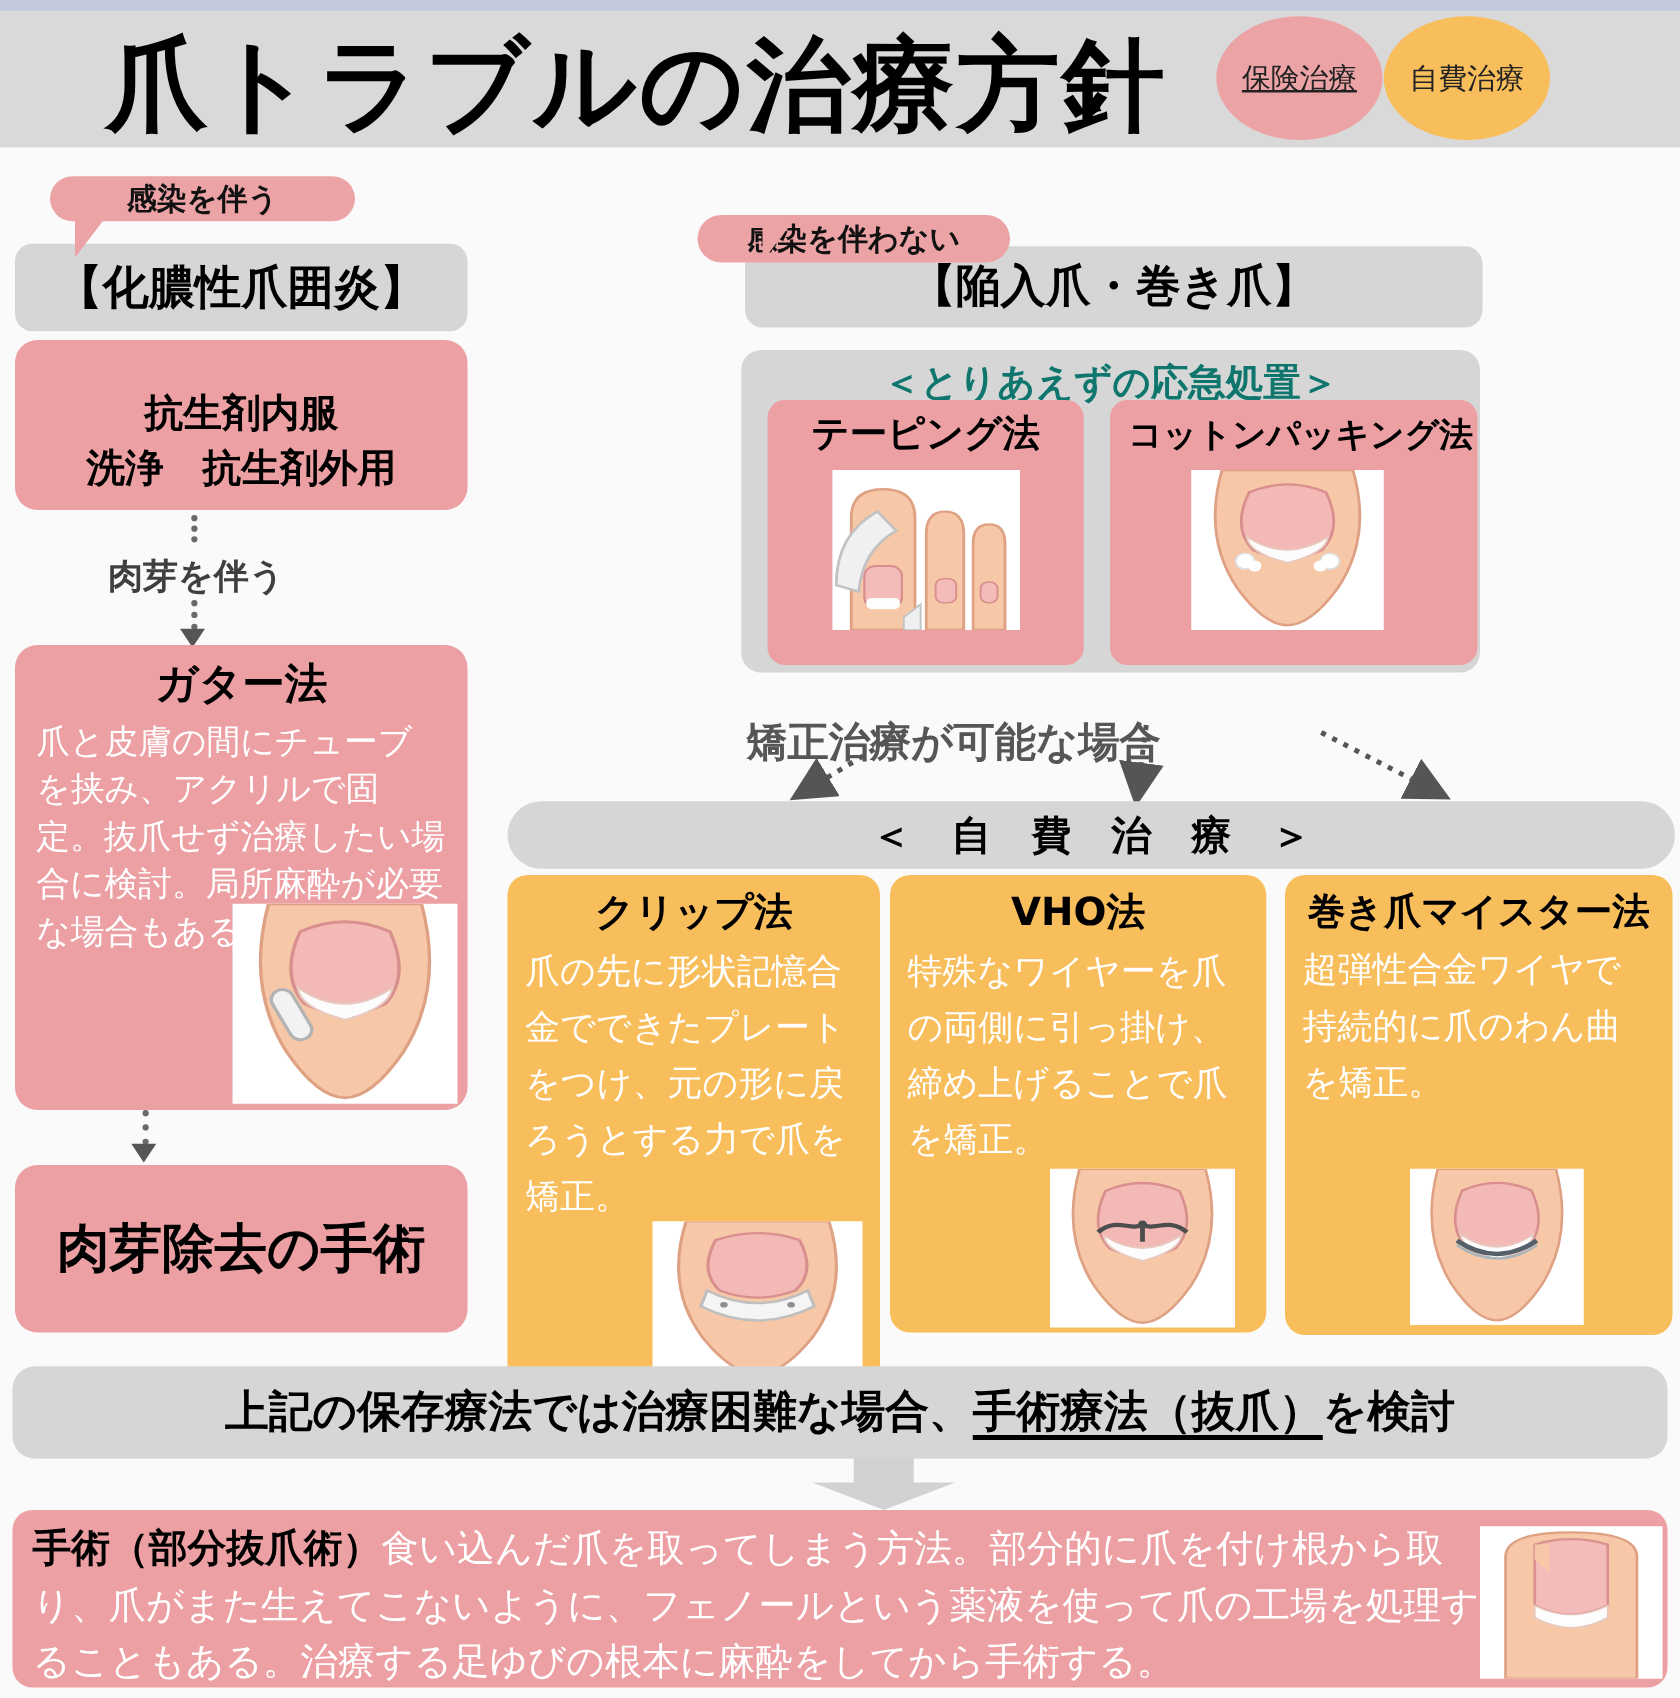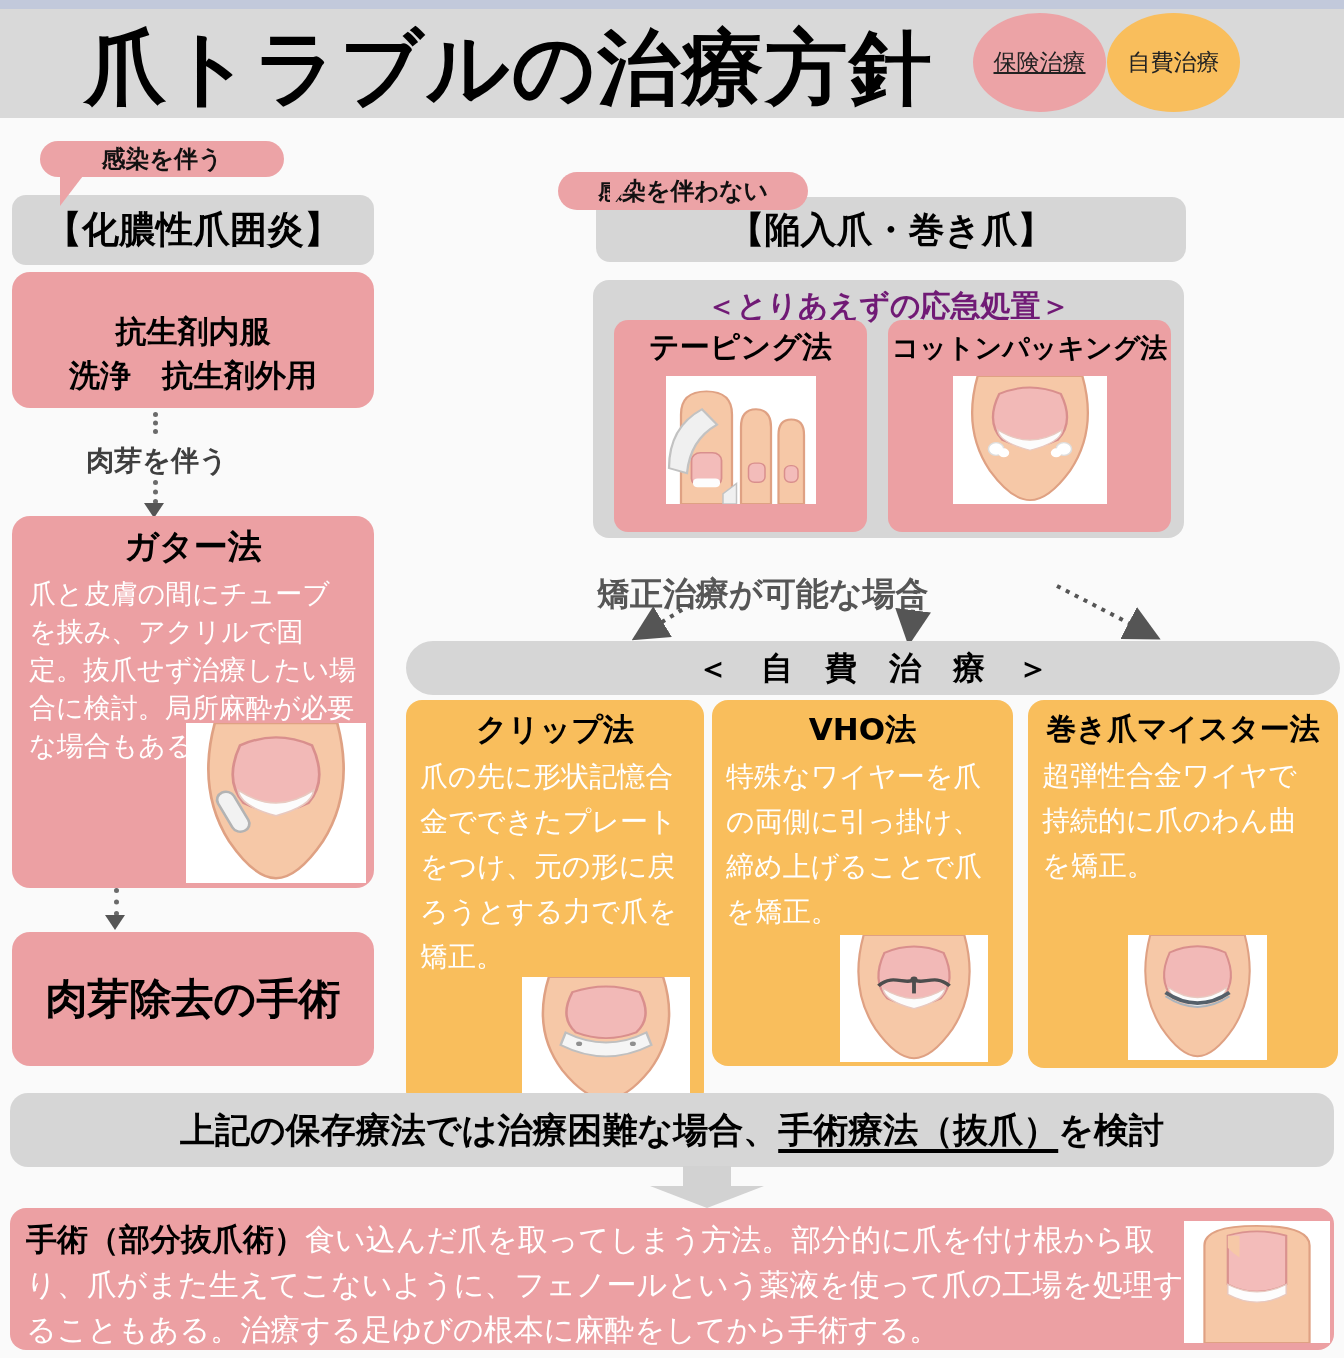--- a/index.html
+++ b/index.html
@@ -37,21 +37,21 @@
     font-size:31px;line-height:44px;padding-top:37px;box-sizing:border-box;}
   .condL{left:12px;top:442px;width:290px;text-align:center;font-size:28px;font-weight:bold;color:#3f3f3f;}
   .gutter{left:12px;top:516px;width:362px;height:372px;}
   .gutter .boxtitle{padding-top:8px;font-size:34px;}
   .gutter .whitetext{margin:5px 17px 0 17px;font-size:27px;line-height:38px;}
   .surgL{left:12px;top:932px;width:362px;height:134px;font-size:42px;font-weight:bold;color:#000;
     text-align:center;line-height:134px;}
   
   .dxR{left:596px;top:197px;width:590px;height:65px;font-size:36px;font-weight:bold;line-height:65px;}
   .faPanel{left:593px;top:280px;width:591px;height:258px;background:#d6d6d6;border-radius:16px;}
-  .faTitle{margin-top:6px;text-align:center;font-size:30px;font-weight:bold;color:#701a75;}
+  .faTitle{margin-top:6px;text-align:center;font-size:30px;font-weight:bold;color:#0f766e;}
   .faCard{position:absolute;border-radius:14px;background:#eca0a3;top:40px;height:212px;}
   .faCard .boxtitle{padding-top:7px;}
   .condR{left:597px;top:540px;width:600px;text-align:left;font-size:33px;font-weight:bold;color:#565656;margin-top:32px;}
   .selfbar{left:406px;top:641px;width:934px;height:54px;border-radius:27px;font-size:32px;font-weight:bold;line-height:54px;}
   .ocard{top:700px;}
   .ocard .boxtitle{padding-top:9px;font-size:31px;}
   .ocard .whitetext{margin:3px 14px 0 14px;font-size:28px;line-height:45px;}
   
   .noteBar{left:10px;top:1093px;width:1324px;height:74px;border-radius:18px;font-size:35px;font-weight:bold;line-height:74px;}
   .noteBar .u{text-decoration:underline;text-decoration-thickness:4px;text-underline-offset:7px;}
@@ -129,21 +129,21 @@
           <path d="M75 100 V46 Q75 34 83.5 34 Q92 34 92 46 V100 Z" fill="#f6c8a7" stroke="#dfa183" stroke-width="1.5"></path>
           <rect x="17" y="60" width="20" height="26" rx="6" fill="#f3bcba" stroke="#d98f8d" stroke-width="1.2"></rect>
           <rect x="18" y="80" width="18" height="7" rx="3" fill="#fdfdfd"></rect>
           <rect x="55" y="68" width="11" height="15" rx="4" fill="#f3bcba" stroke="#d98f8d" stroke-width="1"></rect>
           <rect x="79" y="70" width="9" height="13" rx="4" fill="#f3bcba" stroke="#d98f8d" stroke-width="1"></rect>
           <path d="M2 72 Q2 40 24 26 L34 38 Q16 50 14 76 Z" fill="#f0f0f0" stroke="#c2c2c2" stroke-width="1.5"></path>
           <path d="M38 92 L47 84 L47 100 L38 100 Z" fill="#f0f0f0" stroke="#c2c2c2" stroke-width="1"></path>
         </svg>
       </div>
     </div>
-    <div class="faCard" style="left:295px;width:283px;">
+    <div class="faCard" style="left:295px;width:283px;padding-left:11px;">
       <div class="boxtitle" style="font-size:27px;padding-top:10px;">コットンパッキング法</div>
       <div class="img-frame" style="left:65px;top:56px;width:154px;height:128px;">
         <svg viewBox="0 0 100 100" preserveAspectRatio="none">
           <path d="M16 0 H84 Q94 42 76 74 Q62 97 50 97 Q38 97 24 74 Q6 42 16 0 Z" fill="#f6c8a7" stroke="#dfa183" stroke-width="1.5"></path>
           <path d="M30 14 Q50 4 70 14 Q79 36 68 50 Q50 60 32 50 Q21 36 30 14 Z" fill="#f2b9b7" stroke="#d98f8d" stroke-width="1.5"></path>
           <path d="M29 42 Q50 58 71 42 Q70 52 50 58 Q30 52 29 42 Z" fill="#fcfcfc" stroke="#e8c9c0" stroke-width="1"></path>
           <circle cx="28" cy="57" r="5" fill="#fff" stroke="#ddd"></circle>
             <circle cx="33" cy="60" r="3.5" fill="#fff"></circle>
           <circle cx="72" cy="57" r="5" fill="#fff" stroke="#ddd"></circle>
             <circle cx="67" cy="60" r="3.5" fill="#fff"></circle>

